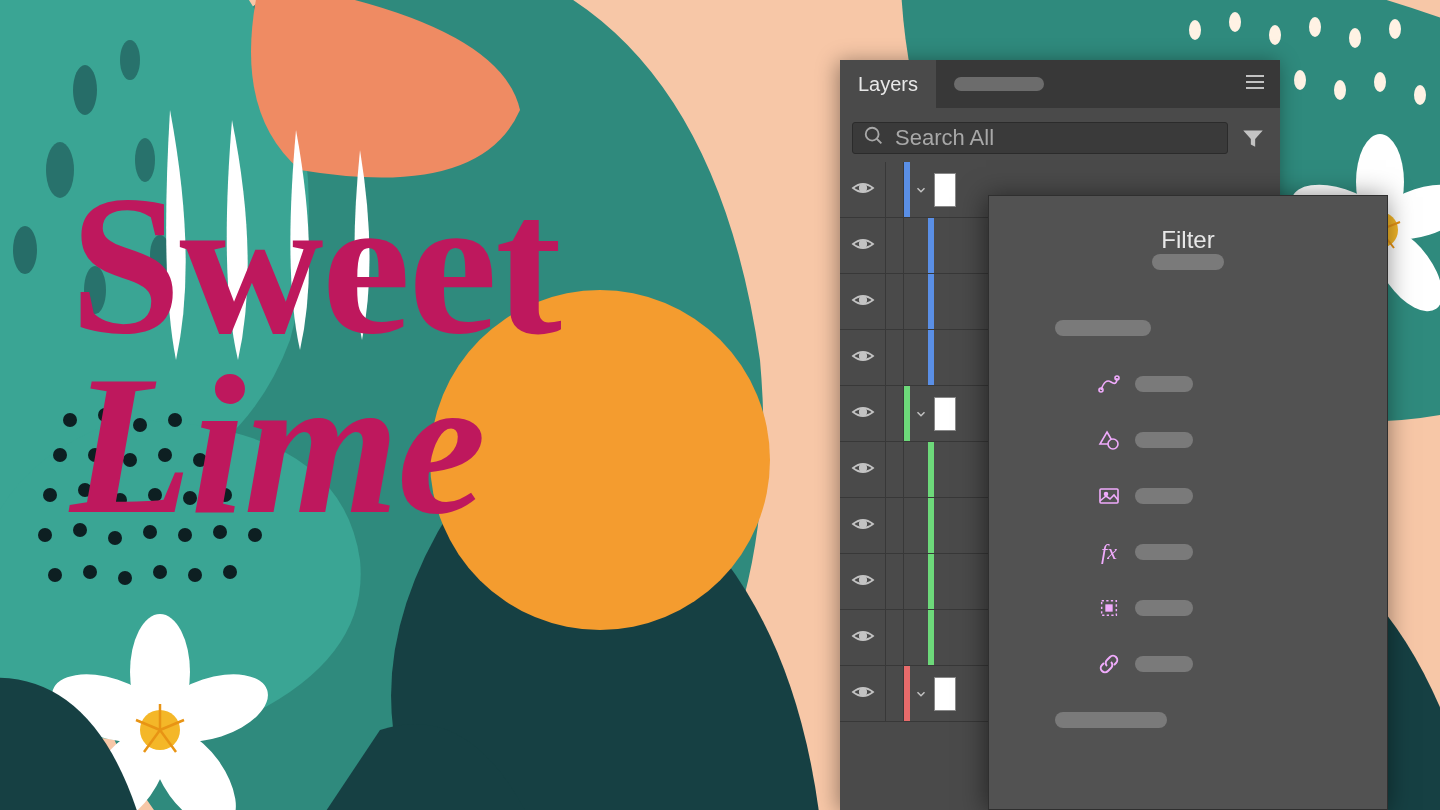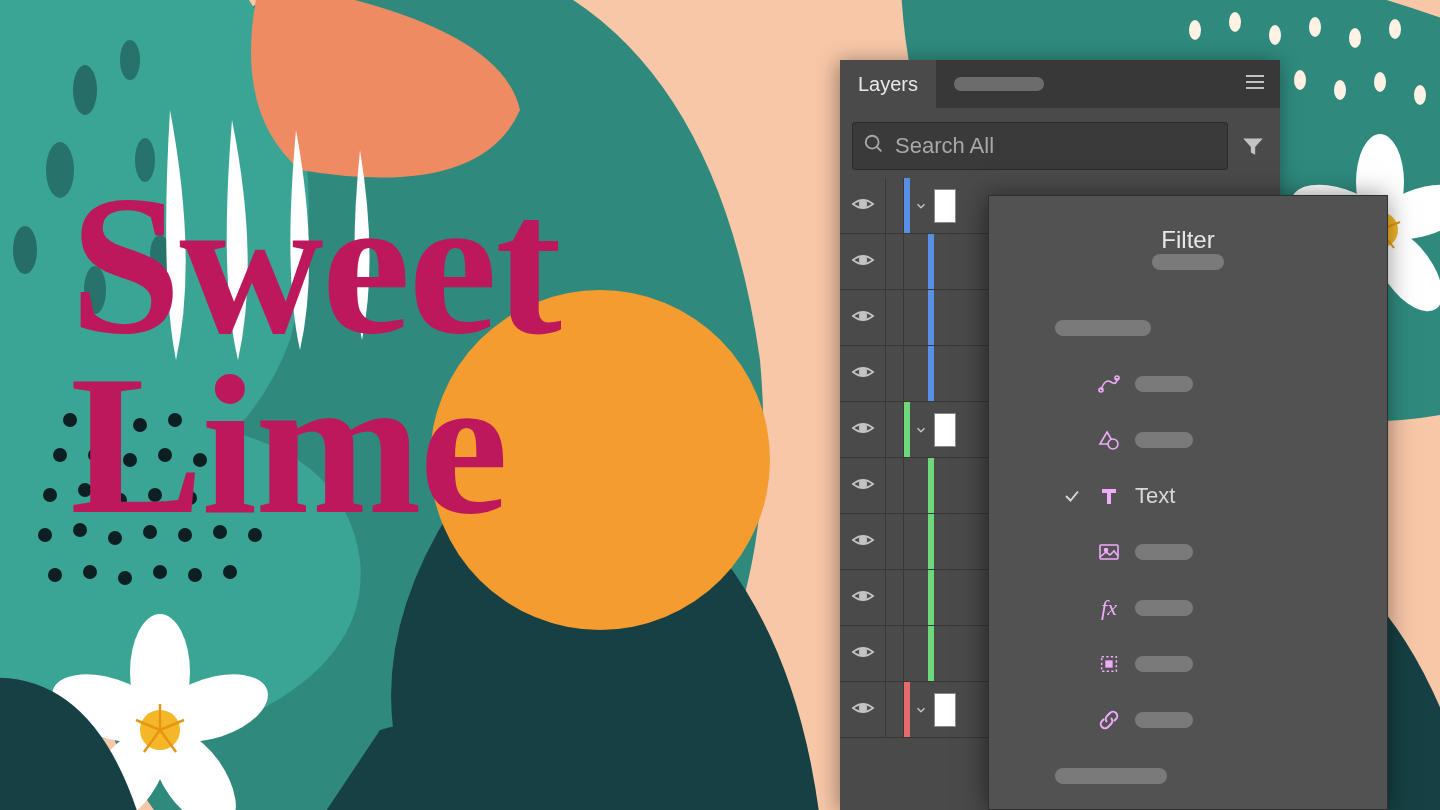--- a/index.html
+++ b/index.html
@@ -39,20 +39,21 @@
   font-size: 200px;
   line-height: 0.95;
   color: #be185d;
   letter-spacing: -2px;
   width: 820px;
 }
 
 .artwork-text .line2 {
   display: block;
   margin-top: -10px;
+  font-style: italic;
 }
 
 
 .layers-panel {
   position: absolute;
   top: 60px;
   left: 840px;
   width: 440px;
   height: 750px;
   background: #4a4a4a;
@@ -110,21 +111,21 @@
   gap: 10px;
   margin-bottom: 8px;
 }
 
 .search-box {
   flex: 1;
   display: flex;
   align-items: center;
   background: #3a3a3a;
   border: 1px solid #2b2b2b;
-  height: 48px;
+  height: 32px;
   border-radius: 3px;
   padding: 0 10px;
   gap: 10px;
 }
 
 .search-box input {
   flex: 1;
   background: transparent;
   border: none;
   outline: none;
@@ -583,33 +584,20 @@
         <div class="check-cell"></div>
         <div class="filter-icon-cell">
           <svg width="24" height="24" viewBox="0 0 24 24" fill="none" stroke="currentColor" stroke-width="1.6">
             <polygon points="10 4 17 16 3 16"></polygon>
             <circle cx="16" cy="16" r="5" fill="#525252"></circle>
           </svg>
         </div>
         <div class="pill" style="width:58px"></div>
       </div>
       <div class="filter-item sub">
-        <div class="check-cell">
-          <svg width="18" height="18" viewBox="0 0 24 24" fill="none" stroke="#d8d8d8" stroke-width="2.5">
-            <polyline points="4 12 10 18 20 6"></polyline>
-          </svg>
-        </div>
-        <div class="filter-icon-cell">
-          <svg width="24" height="24" viewBox="0 0 24 24" fill="currentColor">
-            <path d="M5 5 L19 5 L19 9 L14 9 L14 20 L10 20 L10 9 L5 9 Z"></path>
-          </svg>
-        </div>
-        <div class="filter-label">Text</div>
-      </div>
-      <div class="filter-item sub">
         <div class="check-cell"></div>
         <div class="filter-icon-cell">
           <svg width="24" height="24" viewBox="0 0 24 24" fill="none" stroke="currentColor" stroke-width="1.6">
             <rect x="3" y="5" width="18" height="14" rx="1"></rect>
             <circle cx="9" cy="10" r="1.5" fill="currentColor"></circle>
             <path d="M3 17 L9 12 L13 15 L17 11 L21 16"></path>
           </svg>
         </div>
         <div class="pill" style="width:58px"></div>
       </div>

